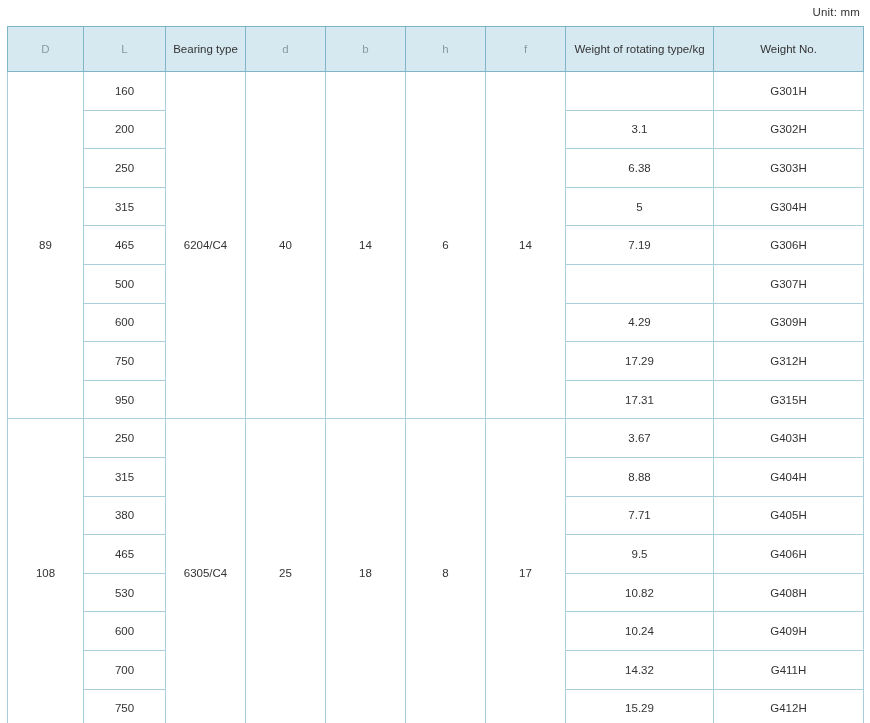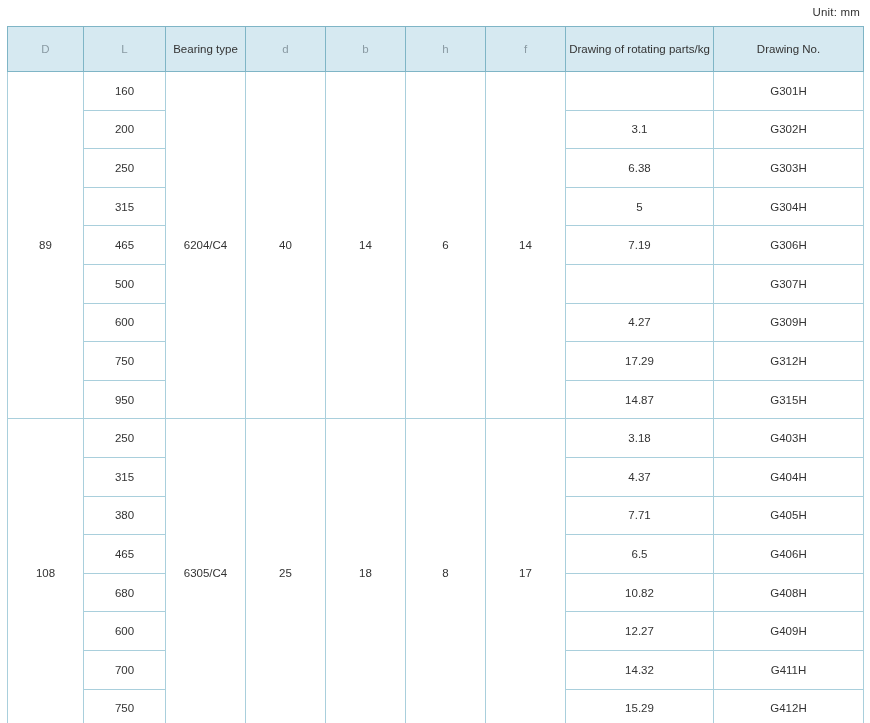--- a/index.html
+++ b/index.html
@@ -107,22 +107,22 @@
       </colgroup>
       <thead>
         <tr>
           <th class="light">D</th>
           <th class="light">L</th>
           <th>Bearing type</th>
           <th class="light">d</th>
           <th class="light">b</th>
           <th class="light">h</th>
           <th class="light">f</th>
-          <th>Drawing of rotating parts/kg</th>
-          <th>Drawing No.</th>
+          <th>Weight of rotating type/kg</th>
+          <th>Weight No.</th>
         </tr>
       </thead>
       <tbody>
 
         <tr class="group-start">
           <td class="merged" rowspan="9">89</td>
           <td>160</td>
           <td class="merged" rowspan="9">6204/C4</td>
           <td class="merged" rowspan="9">40</td>
           <td class="merged" rowspan="9">14</td>
@@ -151,68 +151,68 @@
           <td>7.19</td>
           <td>G306H</td>
         </tr>
         <tr>
           <td>500</td>
           <td></td>
           <td>G307H</td>
         </tr>
         <tr>
           <td>600</td>
-          <td>4.27</td>
+          <td>4.29</td>
           <td>G309H</td>
         </tr>
         <tr>
           <td>750</td>
           <td>17.29</td>
           <td>G312H</td>
         </tr>
         <tr class="group-end">
           <td>950</td>
-          <td>14.87</td>
+          <td>17.31</td>
           <td>G315H</td>
         </tr>
 
         <tr class="group-start">
           <td class="merged" rowspan="8">108</td>
           <td>250</td>
           <td class="merged" rowspan="8">6305/C4</td>
           <td class="merged" rowspan="8">25</td>
           <td class="merged" rowspan="8">18</td>
           <td class="merged" rowspan="8">8</td>
           <td class="merged" rowspan="8">17</td>
-          <td>3.18</td>
+          <td>3.67</td>
           <td>G403H</td>
         </tr>
         <tr>
           <td>315</td>
-          <td>4.37</td>
+          <td>8.88</td>
           <td>G404H</td>
         </tr>
         <tr>
           <td>380</td>
           <td>7.71</td>
           <td>G405H</td>
         </tr>
         <tr>
           <td>465</td>
-          <td>6.5</td>
+          <td>9.5</td>
           <td>G406H</td>
         </tr>
         <tr>
-          <td>680</td>
+          <td>530</td>
           <td>10.82</td>
           <td>G408H</td>
         </tr>
         <tr>
           <td>600</td>
-          <td>12.27</td>
+          <td>10.24</td>
           <td>G409H</td>
         </tr>
         <tr>
           <td>700</td>
           <td>14.32</td>
           <td>G411H</td>
         </tr>
         <tr class="group-end">
           <td>750</td>
           <td>15.29</td>

